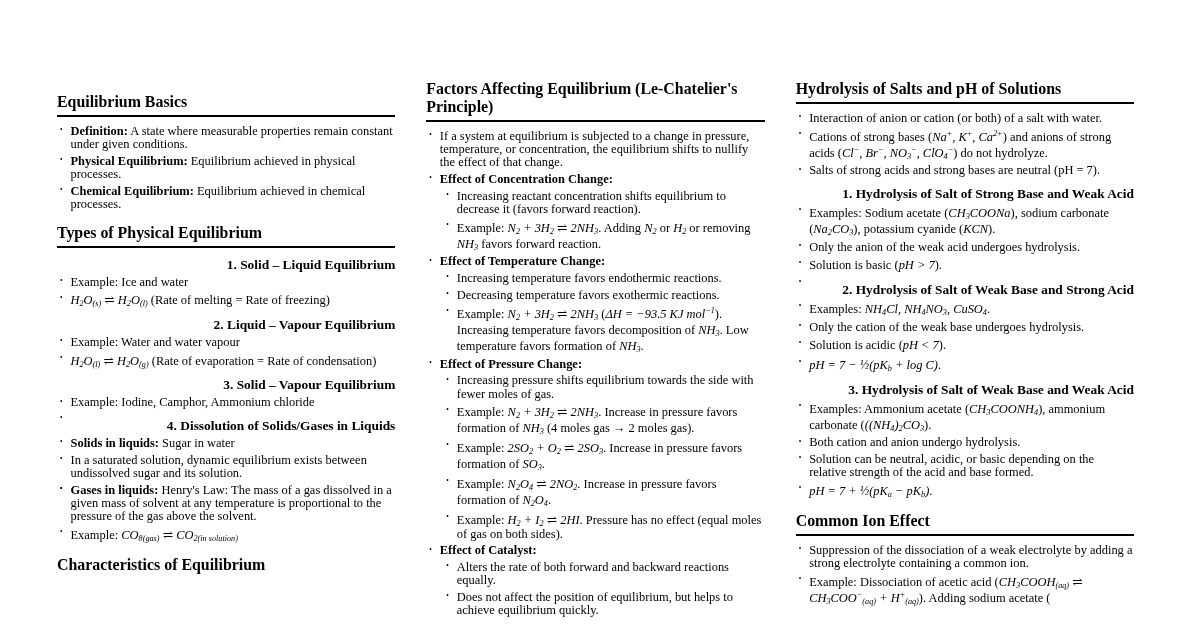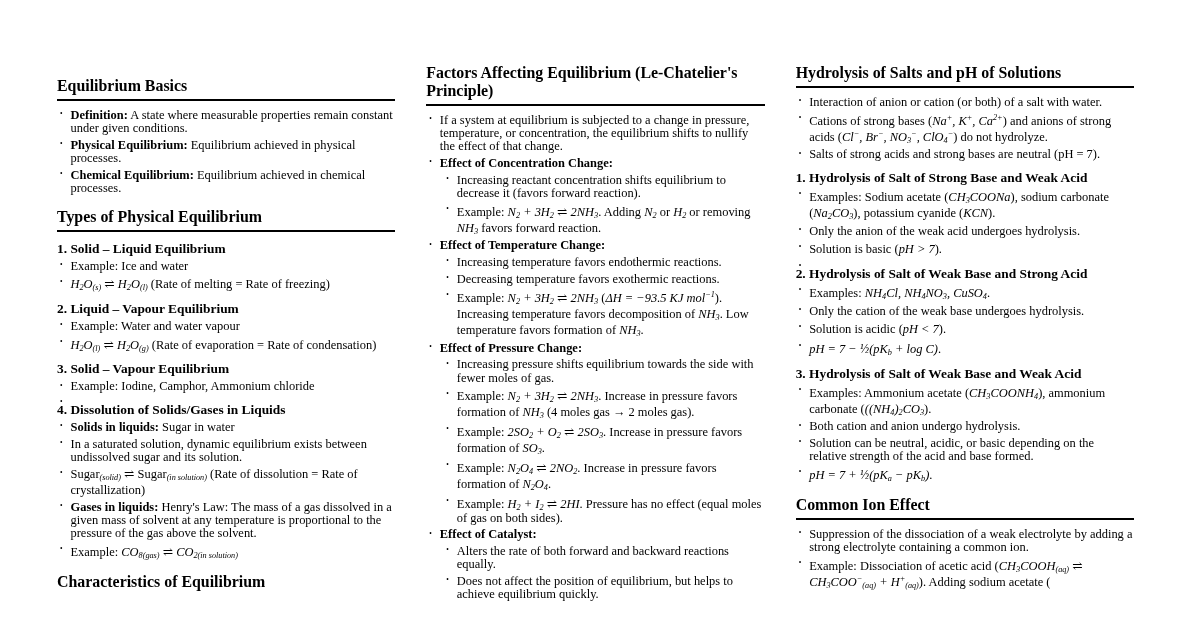--- a/index.html
+++ b/index.html
@@ -4,29 +4,29 @@
 <style>
   html,body{margin:0;padding:0;}
   body{
     width:1191px;height:626px;overflow:hidden;
     background:#ffffff;color:#000000;
     font-family:"Liberation Serif","DejaVu Serif",serif;
   }
   #page{
     box-sizing:border-box;
     display:flex;gap:31px;
-    padding:64px 57px 0 57px;
+    padding:80px 57px 0 57px;
     height:100%;
   }
   .col{flex:1 1 0;min-width:0;font-size:12.45px;line-height:1.07;}
   .col-1{padding-top:13px;}
   .h2{font-size:15.9px;font-weight:bold;line-height:1.12;margin:13px 0 0 0;}
   .col .h2:first-child{margin-top:0;}
   .rule{border-top:2.2px solid #000;height:0;margin:4px 0 8px 0;}
-  .h3{font-size:13.4px;font-weight:bold;line-height:1.15;margin:8.5px 0 3.5px 0;}
+  .h3{font-size:13.4px;font-weight:bold;line-height:1.15;margin:8.5px 0 3.5px 0;text-align:right;}
   ul{list-style:none;margin:0;padding:0;}
   li{position:relative;padding-left:13.5px;margin:0 0 3.4px 0;}
   .dot{position:absolute;left:3px;top:0.32em;font-size:0.58em;line-height:1;}
   ul.l2{margin:3.4px 0 0 3.5px;}
   sub,sup{font-size:0.66em;line-height:0;}
   sub{vertical-align:-0.3em;}
   sup{vertical-align:0.55em;}
   .m{font-style:italic;line-height:1.3em;margin-top:16px;}
   b{font-weight:bold;}
 </style>
@@ -56,21 +56,21 @@
       </ul>
       <div class="h3">3. Solid – Vapour Equilibrium</div>
       <ul>
         <li><span class="dot">•</span><span class="txt">Example: Iodine, Camphor, Ammonium chloride</span></li>
         <li><span class="dot">•</span></li>
       </ul>
       <div class="h3">4. Dissolution of Solids/Gases in Liquids</div>
       <ul>
         <li><span class="dot">•</span><span class="txt"><b>Solids in liquids:</b> Sugar in water</span></li>
         <li><span class="dot">•</span><span class="txt">In a saturated solution, dynamic equilibrium exists between undissolved sugar and its solution.</span></li>
-        <li><span class="dot">•</span><span class="txt">Sugar<sub><i class="m">(solid)</i></sub> ⇌ Sugar<sub><i class="m">(in solution)</i></sub> (Rate of dissolution = Rate of crystallization)</span></li>
+        <li><span class="dot">•</span></li>
         <li><span class="dot">•</span><span class="txt"><b>Gases in liquids:</b> Henry's Law: The mass of a gas dissolved in a given mass of solvent at any temperature is proportional to the pressure of the gas above the solvent.</span></li>
         <li><span class="dot">•</span><span class="txt">Example: <i class="m">CO<sub>8(gas)</sub> ⇌ CO<sub>2(in solution)</sub></i></span></li>
       </ul>
       <div class="h2">Characteristics of Equilibrium</div>
     </div>
     <div class="col col-2">
       <div class="h2">Factors Affecting Equilibrium (Le-Chatelier's Principle)</div>
       <div class="rule"></div>
       <ul>
         <li><span class="dot">•</span><span class="txt">If a system at equilibrium is subjected to a change in pressure, temperature, or concentration, the equilibrium shifts to nullify the effect of that change.</span></li>

